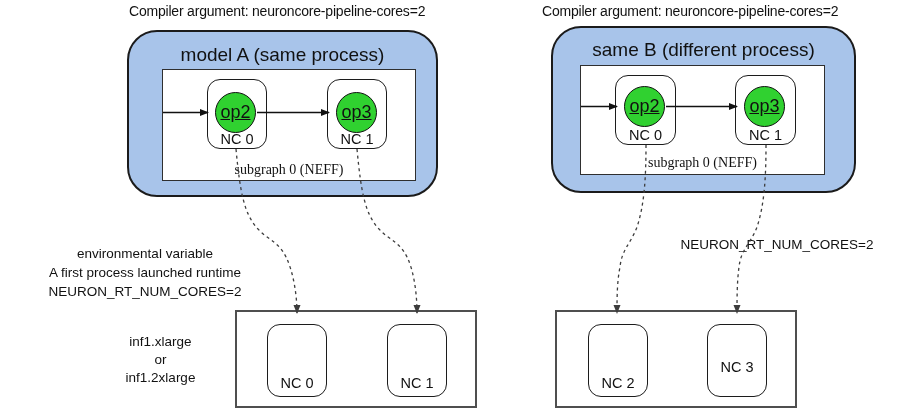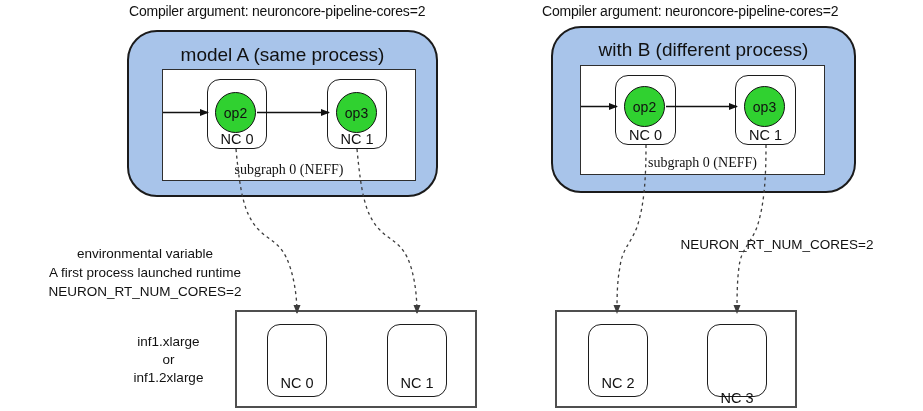--- a/index.html
+++ b/index.html
@@ -46,21 +46,22 @@
     background:#ffffff;
     border:1.3px solid #1c1c1c;
     border-radius:13px;
   }
   .op-circle{
     width:41px;height:41px;
     border-radius:50%;
     background:var(--op-fill);
     border:1.3px solid #111111;
     display:flex;align-items:center;justify-content:center;
-    font-size:14px;
+    font-size:18px;
+    text-decoration:underline;
   }
   .nc-label{
     font-size:14.5px;
     text-align:center;
     white-space:nowrap;
   }
   .subgraph-label{
     font-size:14px;
     text-align:center;
     white-space:nowrap;
@@ -118,37 +119,37 @@
   <div class="abs nc-label" style="left:327px;top:131px;width:60px;">NC 1</div>
 
   <div class="abs subgraph-label" style="left:162px;top:162px;width:254px;">subgraph 0 (NEFF)</div>
 
   <div class="abs note" style="left:16px;top:244px;width:258px;">
     <div>environmental variable</div>
     <div>A first process launched runtime</div>
     <div>NEURON_RT_NUM_CORES=2</div>
   </div>
 
-  <div class="abs instance-note" style="left:96px;top:333px;width:145px;">
+  <div class="abs instance-note" style="left:88px;top:333px;width:145px;">
     <div>inf1.xlarge</div>
     <div>or</div>
     <div>inf1.2xlarge</div>
   </div>
 
   <div class="abs hw-box" style="left:235px;top:310px;width:242px;height:98px;"></div>
   <div class="abs hw-chip" style="left:267px;top:324px;width:60px;height:73px;"></div>
   <div class="abs nc-label" style="left:267px;top:375px;width:60px;">NC 0</div>
   <div class="abs hw-chip" style="left:387px;top:324px;width:60px;height:73px;"></div>
   <div class="abs nc-label" style="left:387px;top:375px;width:60px;">NC 1</div>
 
   <div class="abs title" style="left:542px;top:3px;">Compiler argument: neuroncore-pipeline-cores=2</div>
 
   <div class="abs model-box" style="left:551px;top:26px;width:305px;height:167px;"></div>
 
-  <div class="abs model-label" style="left:551px;top:39px;width:305px;">with B (different process)</div>
+  <div class="abs model-label" style="left:551px;top:39px;width:305px;">same B (different process)</div>
 
   <div class="abs neff-box" style="left:580px;top:65px;width:245px;height:110px;"></div>
 
   <div class="abs nc-chip" style="left:615px;top:75px;width:61px;height:70px;"></div>
   <div class="abs op-circle" style="left:624px;top:86px;">op2</div>
   <div class="abs nc-label" style="left:615px;top:127px;width:61px;">NC 0</div>
 
   <div class="abs nc-chip" style="left:735px;top:75px;width:61px;height:70px;"></div>
   <div class="abs op-circle" style="left:744px;top:86px;">op3</div>
   <div class="abs nc-label" style="left:735px;top:127px;width:61px;">NC 1</div>
@@ -156,21 +157,21 @@
   <div class="abs subgraph-label" style="left:580px;top:155px;width:245px;">subgraph 0 (NEFF)</div>
 
   <div class="abs note" style="left:651px;top:235px;width:252px;">
     <div>NEURON_RT_NUM_CORES=2</div>
   </div>
 
   <div class="abs hw-box" style="left:555px;top:310px;width:242px;height:98px;"></div>
   <div class="abs hw-chip" style="left:588px;top:324px;width:60px;height:73px;"></div>
   <div class="abs nc-label" style="left:588px;top:375px;width:60px;">NC 2</div>
   <div class="abs hw-chip" style="left:707px;top:324px;width:60px;height:73px;"></div>
-  <div class="abs nc-label" style="left:707px;top:390px;width:60px;">NC 3</div>
+  <div class="abs nc-label" style="left:707px;top:359px;width:60px;">NC 3</div>
 
   <svg class="overlay" viewBox="0 0 923 411" xmlns="http://www.w3.org/2000/svg">
     <defs>
       <marker id="arrSolid" markerWidth="10" markerHeight="8" refX="8" refY="3.5" orient="auto" markerUnits="userSpaceOnUse">
         <path class="mk-solid" d="M0,0 L9,3.5 L0,7 Z"></path>
       </marker>
       <marker id="arrDash" markerWidth="10" markerHeight="8" refX="8" refY="3.5" orient="auto" markerUnits="userSpaceOnUse">
         <path class="mk-dash" d="M0,0 L9,3.5 L0,7 Z"></path>
       </marker>
     </defs>

